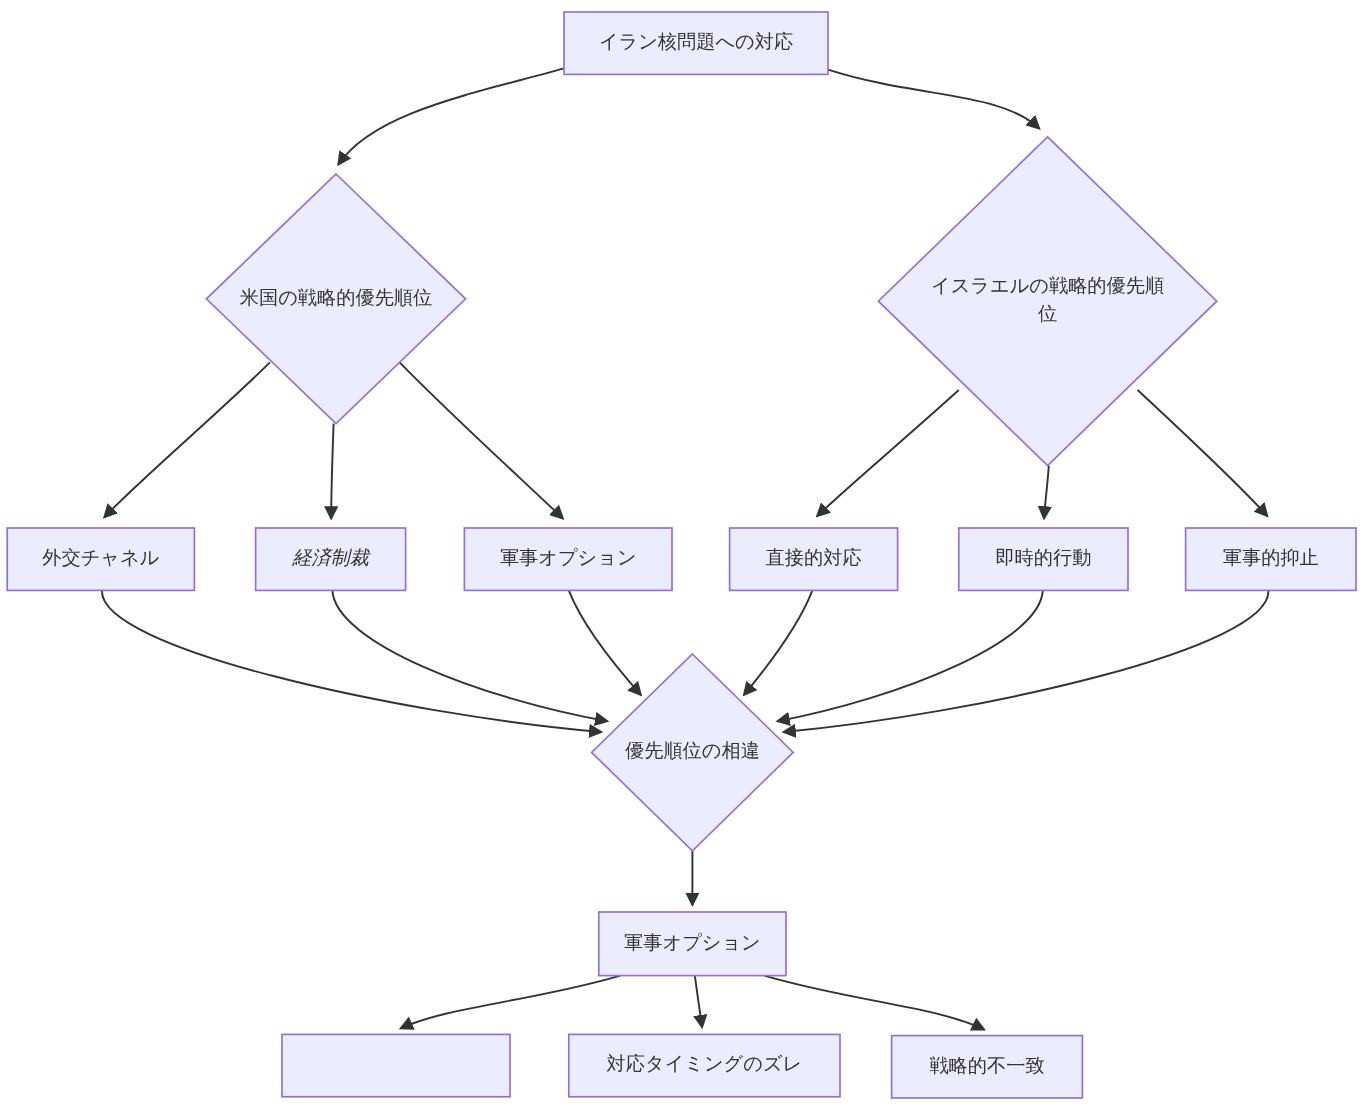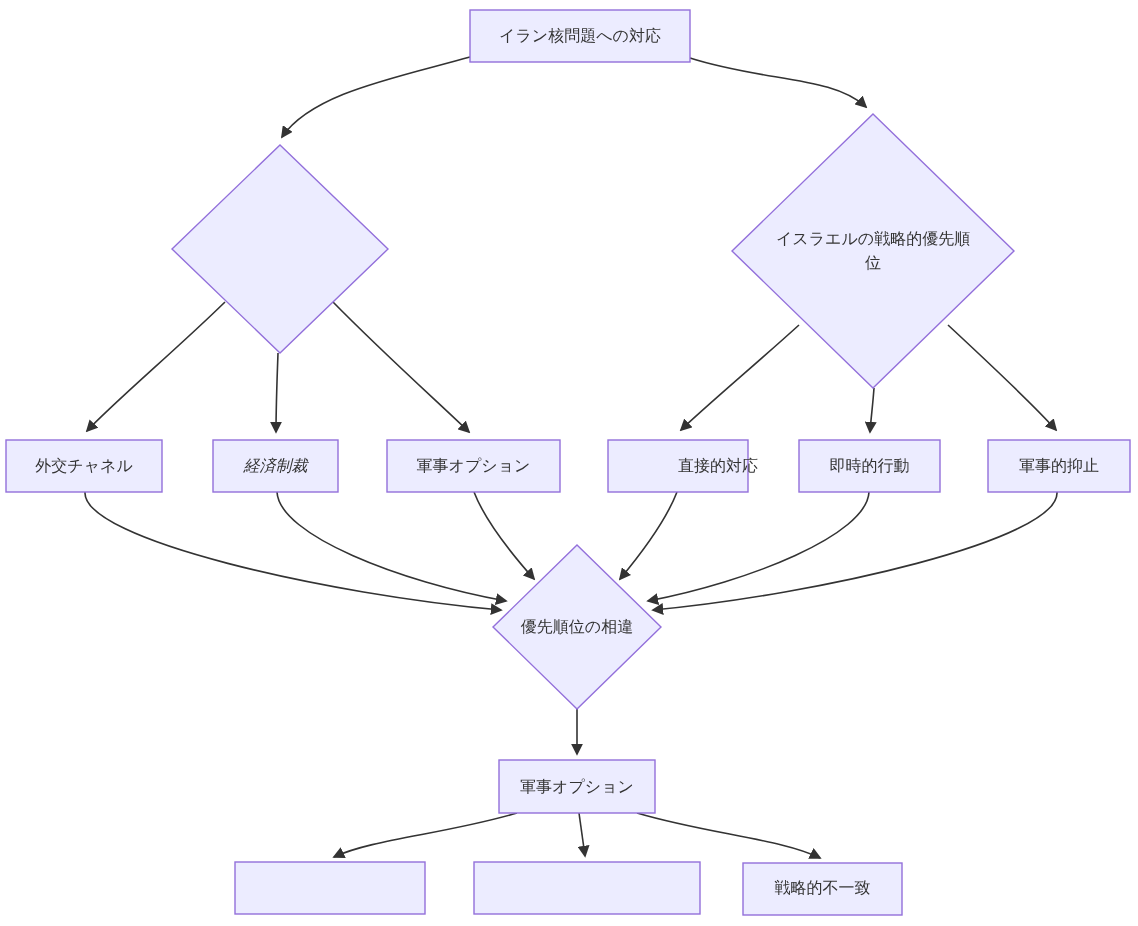--- a/index.html
+++ b/index.html
@@ -85,23 +85,25 @@
       <rect class="shape" x="988" y="440" width="142" height="52"></rect>
       <polygon class="shape" points="577,545 661,627 577,709 493,627"></polygon>
       <rect class="shape" x="499" y="760" width="156" height="53"></rect>
       <rect class="shape" x="235" y="862" width="190" height="52"></rect>
       <rect class="shape" x="474" y="862" width="226" height="52"></rect>
       <rect class="shape" x="743" y="863" width="159" height="52"></rect>
     </g>
   </svg>
 
   <div class="label" style="left:470px; top:10px; width:220px; height:52px;">イラン核問題への対応</div>
+  <div class="label" style="left:180px; top:229px; width:200px; height:40px;">米国の戦略的優先順位</div>
   <div class="label" style="left:773px; top:219px; width:200px; height:64px;">イスラエルの戦略的優先順位</div>
   <div class="label" style="left:6px; top:440px; width:156px; height:52px;">外交チャネル</div>
   <div class="label" style="left:213px; top:440px; width:125px; height:52px;font-style:italic;">経済制裁</div>
   <div class="label" style="left:387px; top:440px; width:173px; height:52px;">軍事オプション</div>
-  <div class="label" style="left:608px; top:440px; width:140px; height:52px;padding-left:40px;">直接的対応</div>
+  <div class="label" style="left:608px; top:440px; width:140px; height:52px;">直接的対応</div>
   <div class="label" style="left:799px; top:440px; width:141px; height:52px;">即時的行動</div>
   <div class="label" style="left:988px; top:440px; width:142px; height:52px;">軍事的抑止</div>
   <div class="label" style="left:497px; top:607px; width:160px; height:40px;">優先順位の相違</div>
   <div class="label" style="left:499px; top:760px; width:156px; height:53px;">軍事オプション</div>
+  <div class="label" style="left:474px; top:862px; width:226px; height:52px;">対応タイミングのズレ</div>
   <div class="label" style="left:743px; top:863px; width:159px; height:52px;font-family:Liberation Mono, monospace;">戦略的不一致</div>
 </div>
 
 </body></html>

